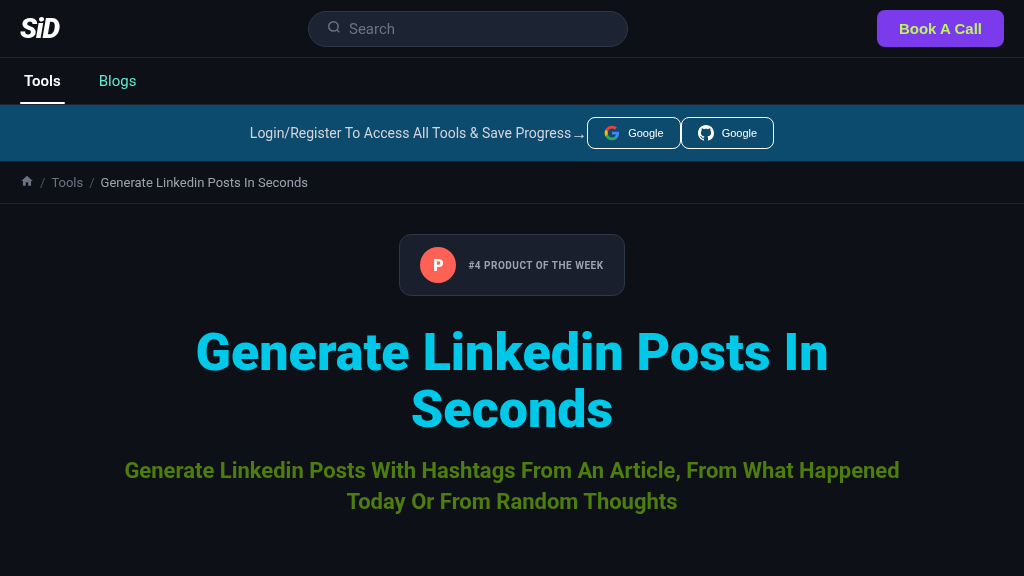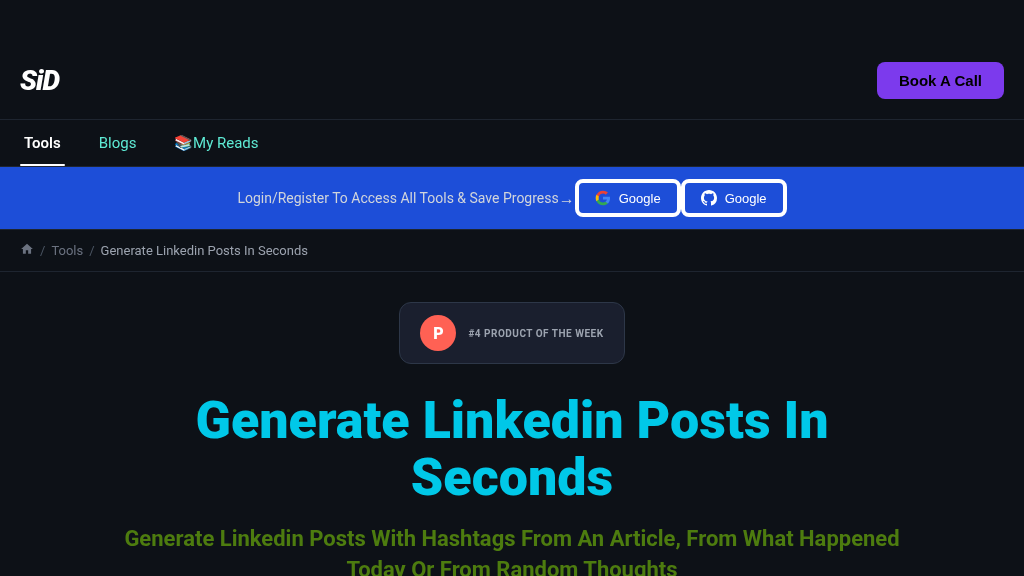--- a/index.html
+++ b/index.html
@@ -15,24 +15,23 @@
       width: 1024px;
       height: 576px;
       overflow: hidden;
     }
 
     
     .header {
       display: flex;
       align-items: center;
       justify-content: space-between;
-      padding: 20px 20px;
+      padding: 10px 20px;
       background-color: #0d1117;
       border-bottom: 1px solid #1e2530;
-      margin-top: 42px;
     }
 
     .logo {
       font-size: 28px;
       font-weight: 900;
       color: #ffffff;
       letter-spacing: -1px;
       font-style: italic;
     }
 
@@ -53,21 +52,21 @@
       font-size: 14px;
     }
 
     .search-text {
       color: #6b7280;
       font-size: 15px;
     }
 
     .book-call-btn {
       background-color: #7c3aed;
-      color: #000000;
+      color: #bef264;
       border: none;
       border-radius: 8px;
       padding: 10px 22px;
       font-size: 15px;
       font-weight: 600;
       cursor: pointer;
     }
 
     
     .nav {
@@ -101,43 +100,43 @@
       background-color: #ffffff;
       border-radius: 2px;
     }
 
     
     .login-banner {
       display: flex;
       align-items: center;
       justify-content: center;
       padding: 12px 20px;
-      background-color: #1d4ed8;
+      background-color: #0c4a6e;
       border-bottom: 1px solid #1e2530;
     }
 
     .login-text {
       color: #d1d5db;
       font-size: 14px;
     }
 
     .login-arrow {
       color: #d1d5db;
     }
 
     .google-btn, .github-btn {
       display: flex;
       align-items: center;
       gap: 8px;
       background-color: transparent;
-      border: 4px solid #ffffff;
+      border: 1px solid #ffffff;
       border-radius: 8px;
       padding: 7px 16px;
       color: #ffffff;
-      font-size: 13px;
+      font-size: 11px;
       cursor: pointer;
     }
 
     .google-icon {
       width: 16px;
       height: 16px;
     }
 
     
     .breadcrumb {
@@ -245,28 +244,36 @@
     .g-red { fill: #EA4335; }
     .g-yellow { fill: #FBBC05; }
     .g-green { fill: #34A853; }
   </style>
 </head>
 <body>
 
 <div class="header">
   <div class="logo">SiD</div>
 
+  <div class="search-bar">
+    <span class="search-icon">
+      <svg width="14" height="14" viewBox="0 0 24 24" fill="none" stroke="#6b7280" stroke-width="2.5">
+        <circle cx="11" cy="11" r="8"></circle>
+        <line x1="21" y1="21" x2="16.65" y2="16.65"></line>
+      </svg>
+    </span>
+    <span class="search-text">Search</span>
+  </div>
 
   <button class="book-call-btn">Book A Call</button>
 </div>
 
 <div class="nav">
   <div class="nav-item active">Tools</div>
   <div class="nav-item">Blogs</div>
-  <div class="nav-item">📚My Reads</div>
 </div>
 
 <div class="login-banner">
   <span class="login-text">Login/Register To Access All Tools &amp; Save Progress</span>
   <span class="login-arrow">→</span>
   <button class="google-btn">
     <svg class="google-icon" viewBox="0 0 24 24">
       <path class="g-blue" d="M22.56 12.25c0-.78-.07-1.53-.2-2.25H12v4.26h5.92c-.26 1.37-1.04 2.53-2.21 3.31v2.77h3.57c2.08-1.92 3.28-4.74 3.28-8.09z"></path>
       <path class="g-green" d="M12 23c2.97 0 5.46-.98 7.28-2.66l-3.57-2.77c-.98.66-2.23 1.06-3.71 1.06-2.86 0-5.29-1.93-6.16-4.53H2.18v2.84C3.99 20.53 7.7 23 12 23z"></path>
       <path class="g-yellow" d="M5.84 14.09c-.22-.66-.35-1.36-.35-2.09s.13-1.43.35-2.09V7.07H2.18C1.43 8.55 1 10.22 1 12s.43 3.45 1.18 4.93l2.85-2.22.81-.62z"></path>

